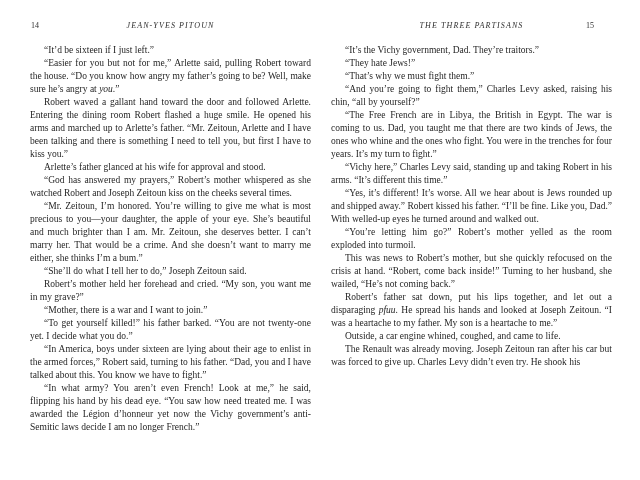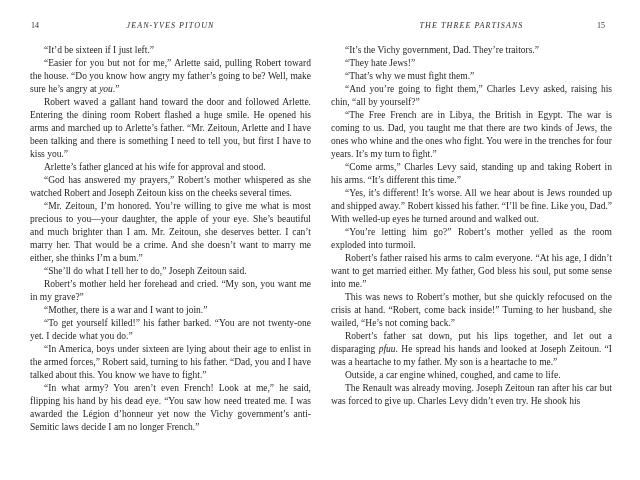--- a/index.html
+++ b/index.html
@@ -40,21 +40,21 @@
     display: block;
     text-align: center;
     font-style: italic;
   }
   .pagenum {
     position: absolute;
     top: 0;
     letter-spacing: 0;
   }
   .pagenum.at-left  { left: 1px; }
-  .pagenum.at-right { right: 7px; }
+  .pagenum.at-right { right: 18px; }
   .page-body {
     margin-top: 12px;
     font-size: 9.5px;
     line-height: 13px;
     text-align: justify;
     color: #1f1f1f;
   }
   .page-body p {
     margin: 0;
     text-indent: 14px;
@@ -91,24 +91,23 @@
     <div class="page-header">
       <span class="running-head">THE THREE PARTISANS</span>
       <span class="pagenum at-right">15</span>
     </div>
     <div class="page-body">
       <p><span>“It’s the Vichy government, Dad. They’re traitors.”</span></p>
       <p><span>“They hate Jews!”</span></p>
       <p><span>“That’s why we must fight them.”</span></p>
       <p><span>“And you’re going to fight them,” Charles Levy asked, raising his chin, “all by yourself?”</span></p>
       <p><span>“The Free French are in Libya, the British in Egypt. The war is coming to us. Dad, you taught me that there are two kinds of Jews, the ones who whine and the ones who fight. You were in the trenches for four years. It’s my turn to fight.”</span></p>
-      <p><span>“Come arms,” Charles Levy said, standing up and taking Robert in his arms. “It’s different this time.”</span></p>
+      <p><span>“Vichy here,” Charles Levy said, standing up and taking Robert in his arms. “It’s different this time.”</span></p>
       <p><span>“Yes, it’s different! It’s worse. All we hear about is Jews rounded up and shipped away.” Robert kissed his father. “I’ll be fine. Like you, Dad.” With welled-up eyes he turned around and walked out.</span></p>
       <p><span>“You’re letting him go?” Robert’s mother yelled as the room exploded into turmoil.</span></p>
-      <p><span>Robert’s father raised his arms to calm everyone. “At his age, I didn’t want to get married either. My father, God bless his soul, put some sense into me.”</span></p>
       <p><span>This was news to Robert’s mother, but she quickly refocused on the crisis at hand. “Robert, come back inside!” Turning to her husband, she wailed, “He’s not coming back.”</span></p>
       <p><span>Robert’s father sat down, put his lips together, and let out a disparaging </span><em>pfuu</em><span>. He spread his hands and looked at Joseph Zeitoun. “I was a heartache to my father. My son is a heartache to me.”</span></p>
       <p><span>Outside, a car engine whined, coughed, and came to life.</span></p>
       <p><span>The Renault was already moving. Joseph Zeitoun ran after his car but was forced to give up. Charles Levy didn’t even try. He shook his</span></p>
     </div>
   </div>
 
 </div>
 
 </body></html>

